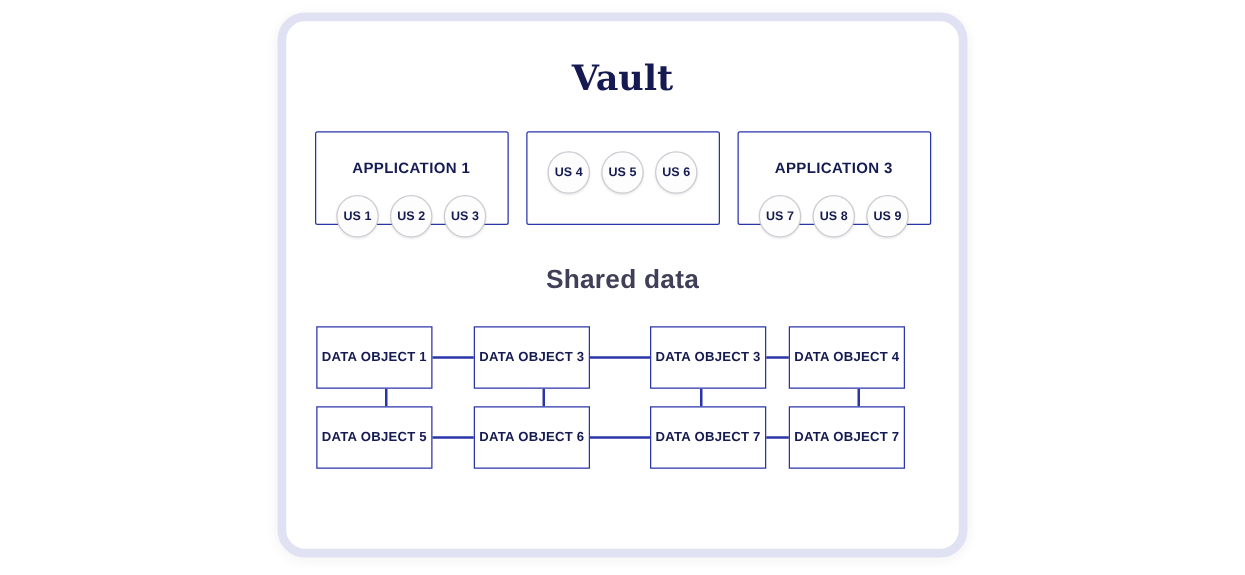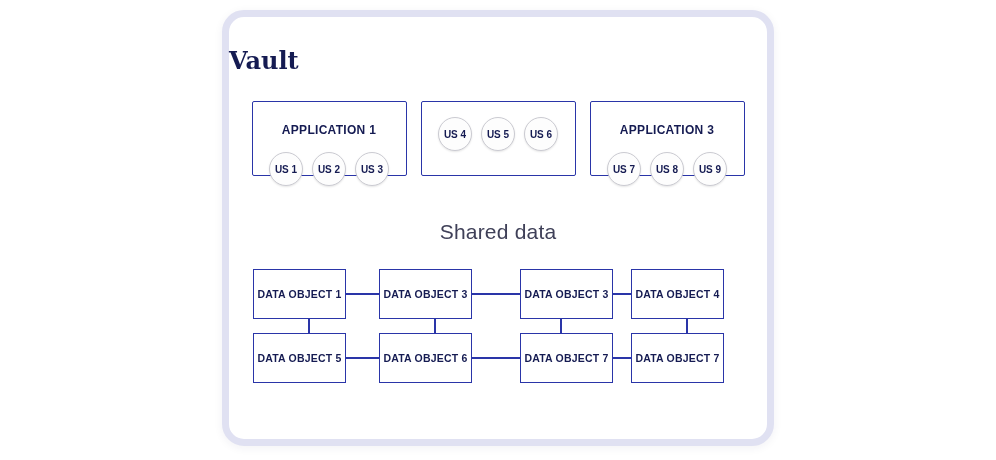--- a/index.html
+++ b/index.html
@@ -20,23 +20,24 @@
   .card{
     width:552px;height:436px;
     margin:10px auto 0;
     background:#ffffff;
     border:7px solid var(--card-border);
     border-radius:22px;
     box-shadow:0 2px 10px rgba(40,40,90,0.06);
     padding-top:32px;
   }
   .title{
+    text-align:center;
     font-family:"DejaVu Serif","Liberation Serif",serif;
     font-weight:bold;
-    font-size:24px;
+    font-size:28px;
     color:var(--text-navy);
     line-height:1;
   }
   .apps{
     display:flex;
     justify-content:center;
     gap:14px;
     margin-top:28px;
   }
   .app-box{
@@ -66,23 +67,23 @@
     background:#fdfdfd;
     box-shadow:0 1px 2px rgba(0,0,0,0.10);
     display:flex;align-items:center;justify-content:center;
     font-size:10px;
     font-weight:bold;
     color:var(--text-navy);
     white-space:nowrap;
   }
   .shared{
     text-align:center;
-    margin-top:44px;
+    margin-top:32px;
     font-size:21px;
-    font-weight:400;
+    font-weight:700;
     color:var(--shared-text);
     letter-spacing:0.2px;
   }
   .data-grid{
     position:relative;
     width:490px;height:114px;
     margin:25px auto 0;
   }
   .dg-box{
     position:absolute;

